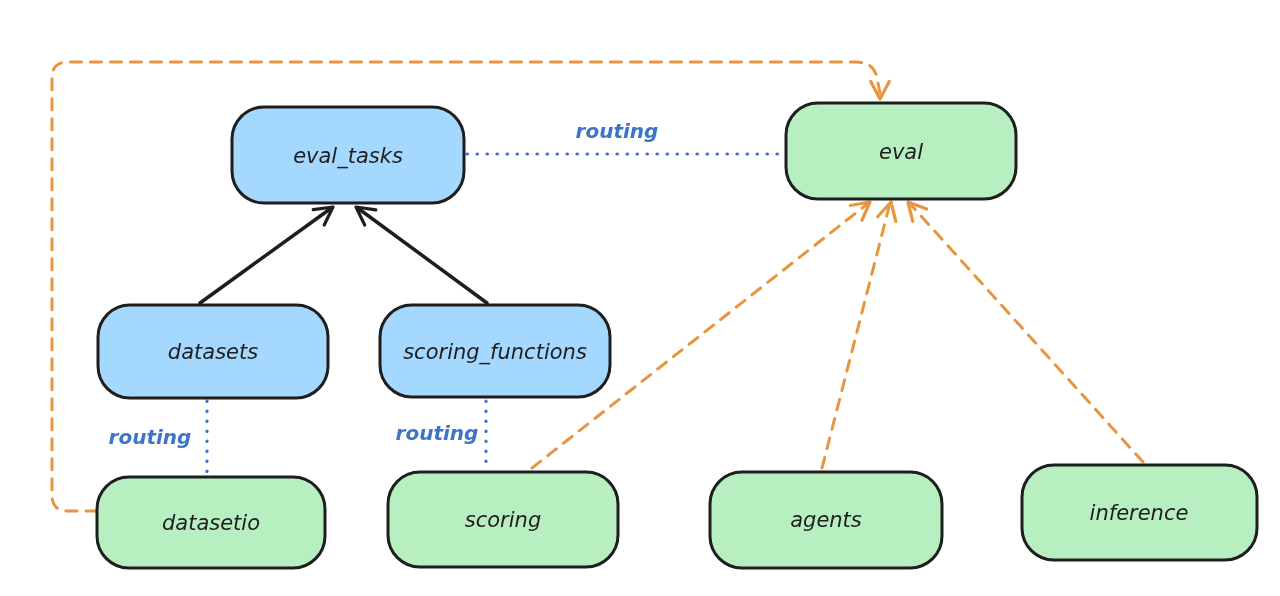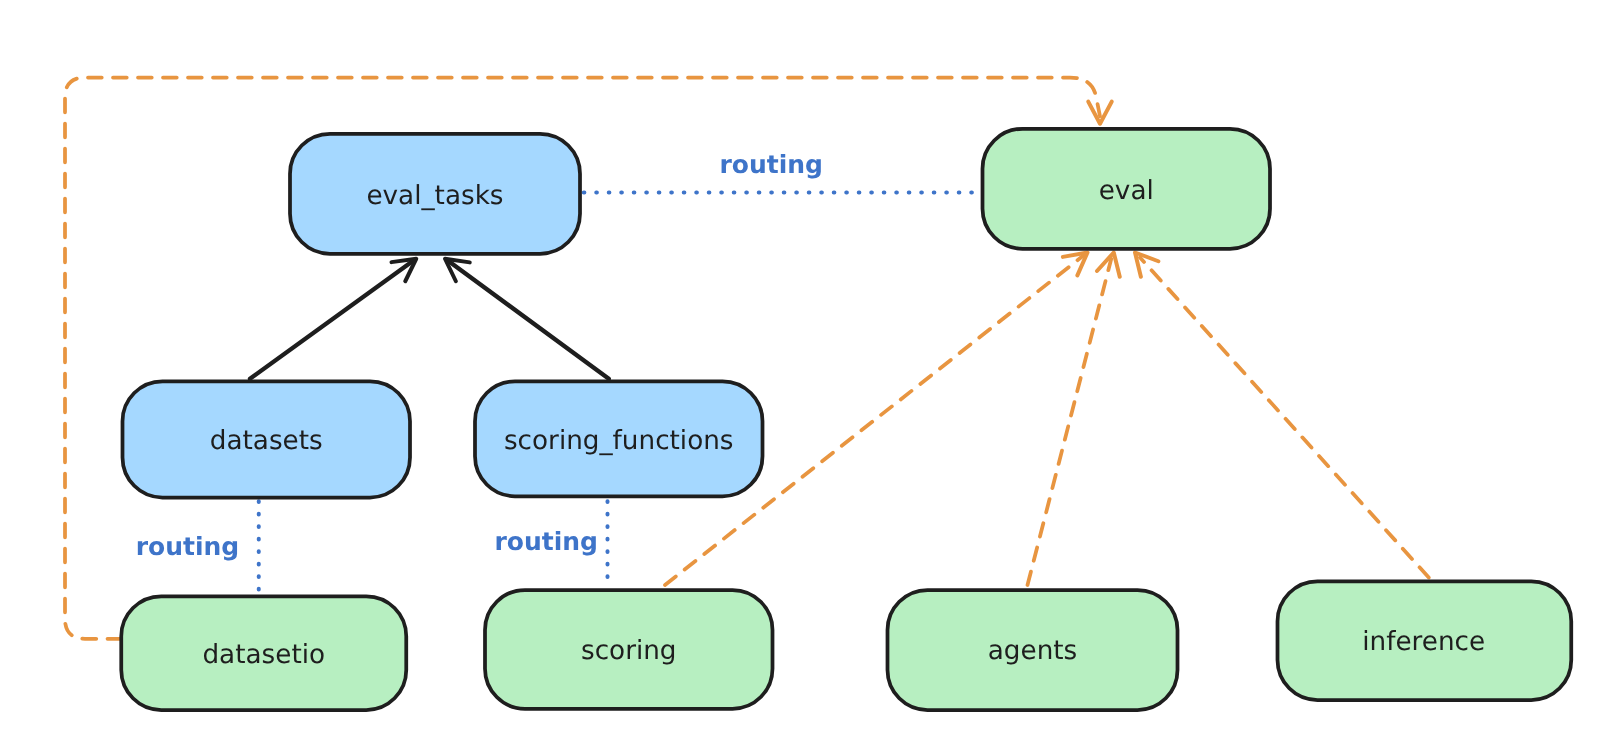--- a/index.html
+++ b/index.html
@@ -4,21 +4,21 @@
 <style>
   html, body {
     margin: 0;
     padding: 0;
     width: 1280px;
     height: 596px;
     background: #ffffff;
     overflow: hidden;
     font-family: "DejaVu Sans", "Liberation Sans", sans-serif;
   }
-  .diagram-wrap { position: relative; width: 1280px; height: 528px; }
+  .diagram-wrap { position: relative; width: 1280px; height: 528px; font-style: italic; }
   svg { display: block; }
   .node-rect {
     stroke: #1e1e1e;
     stroke-width: 3;
   }
   .node-label {
     font-family: "DejaVu Sans", "Liberation Sans", sans-serif;
     font-size: 21px;
     fill: #1e1e1e;
     text-anchor: middle;

